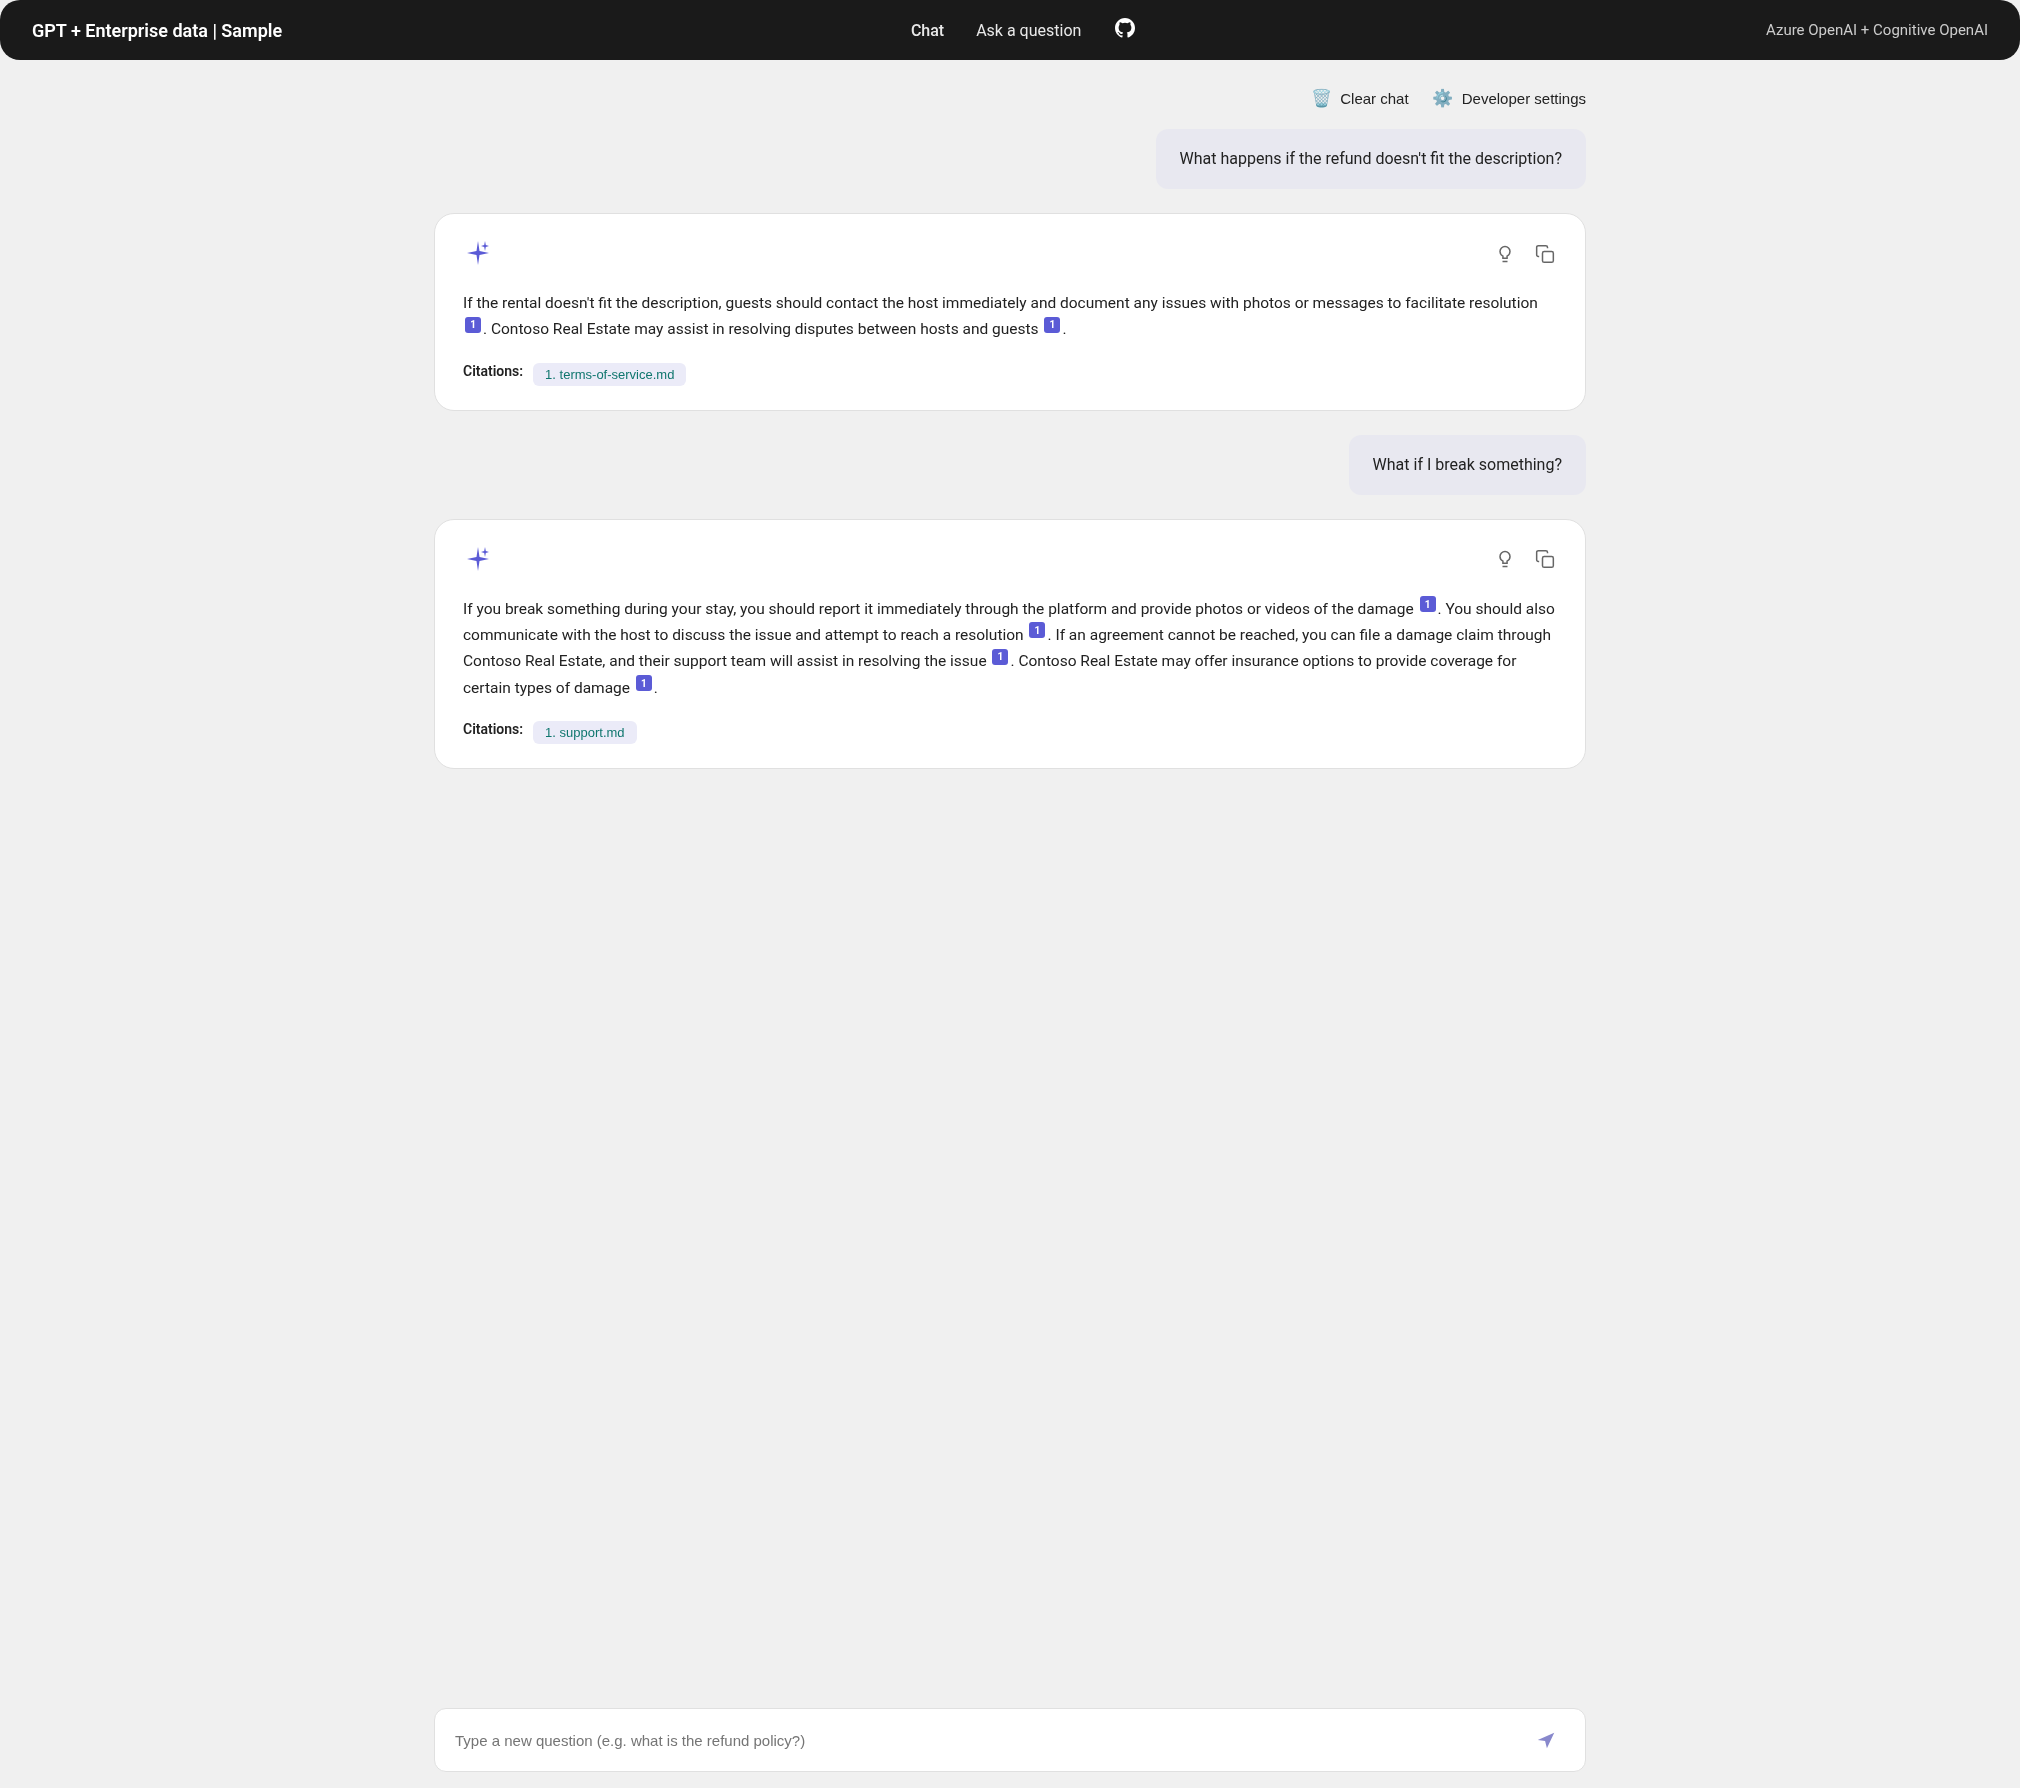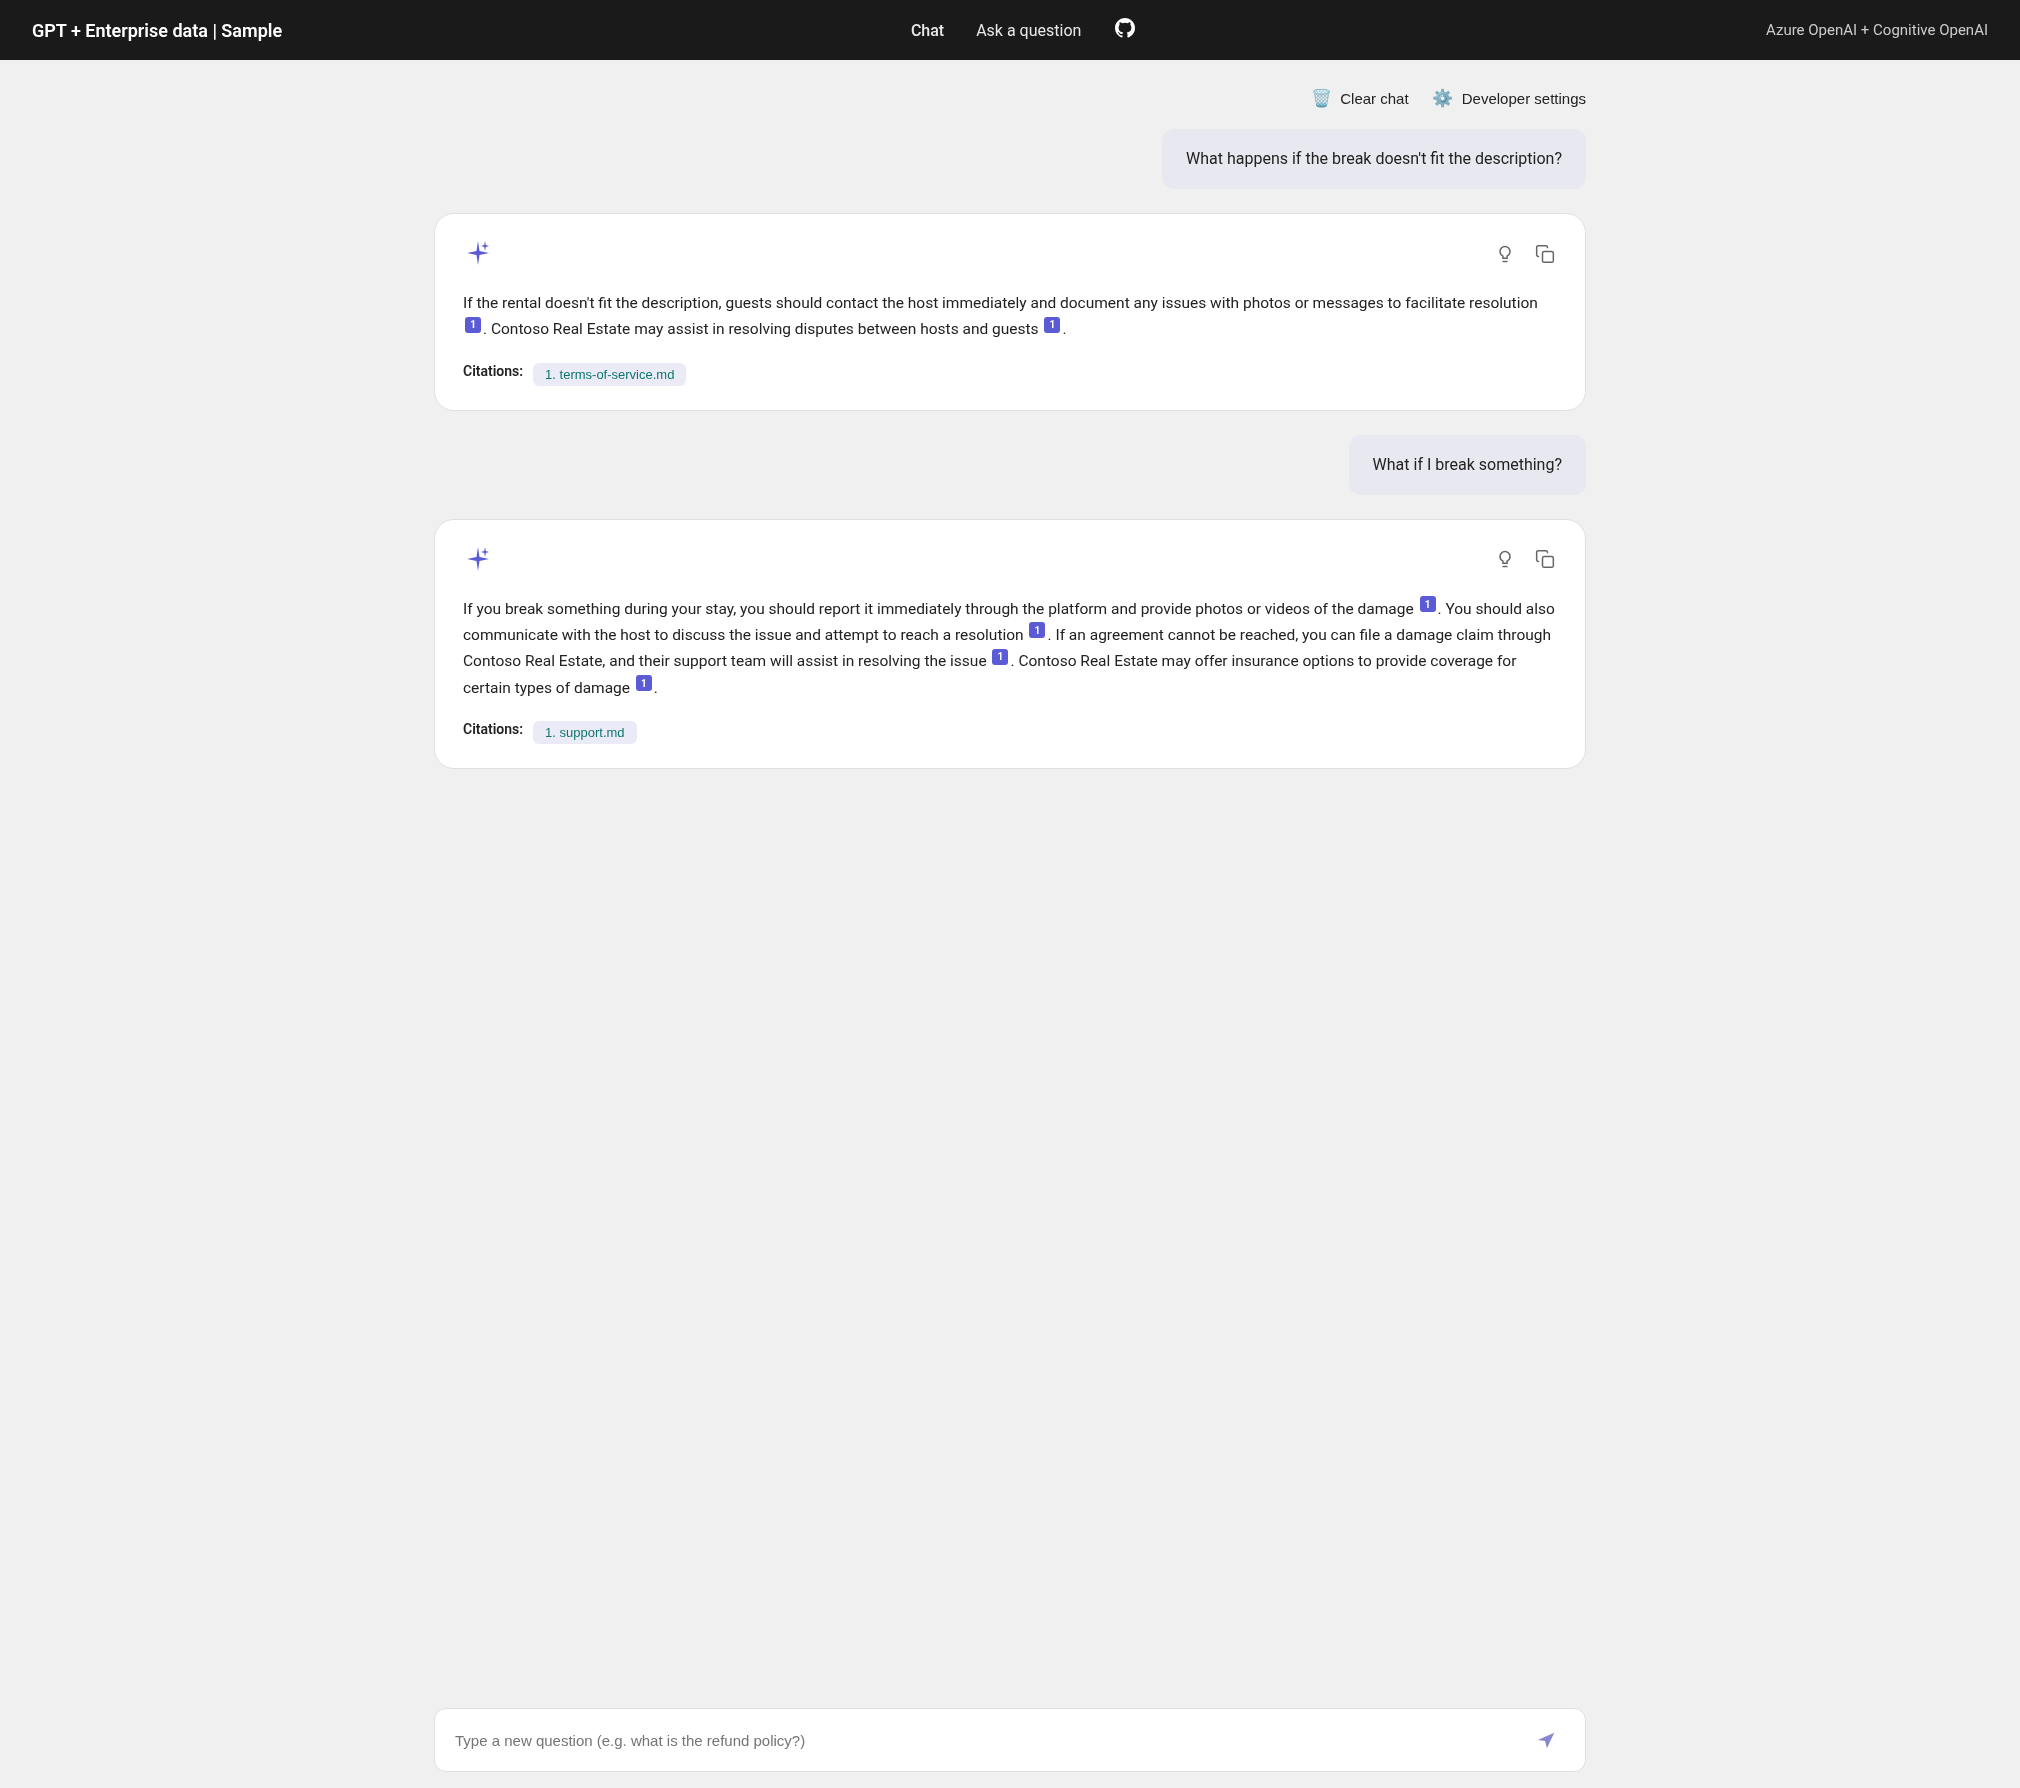--- a/index.html
+++ b/index.html
@@ -18,20 +18,21 @@
 
     
     .header {
       background: #1a1a1a;
       color: white;
       display: flex;
       align-items: center;
       padding: 0 32px;
       height: 60px;
       flex-shrink: 0;
+      border-radius: 20px;
     }
 
     .header-title {
       font-size: 18px;
       font-weight: 600;
       color: white;
       flex-shrink: 0;
     }
 
     .header-nav {
@@ -260,21 +261,21 @@
     <button class="toolbar-btn">
       <span style="font-size:17px;">⚙️</span>
       <span>Developer settings</span>
     </button>
   </div>
 
   <div class="chat-area">
 
     <div class="user-message-wrapper">
       <div class="user-message">
-        <span>What happens if the break doesn't fit the description?</span>
+        <span>What happens if the refund doesn't fit the description?</span>
       </div>
     </div>
 
     <div class="ai-message-card">
       <div class="ai-message-header">
         <span class="sparkle-icon">
           <svg width="30" height="30" viewBox="0 0 30 30" fill="none" xmlns="http://www.w3.org/2000/svg">
             <path d="M15 3 L16.5 13 L26 15 L16.5 17 L15 27 L13.5 17 L4 15 L13.5 13 Z" fill="#5b5bd6"></path>
             <path d="M22 3 L22.8 7 L26 8 L22.8 9 L22 13 L21.2 9 L18 8 L21.2 7 Z" fill="#5b5bd6"></path>
           </svg>

